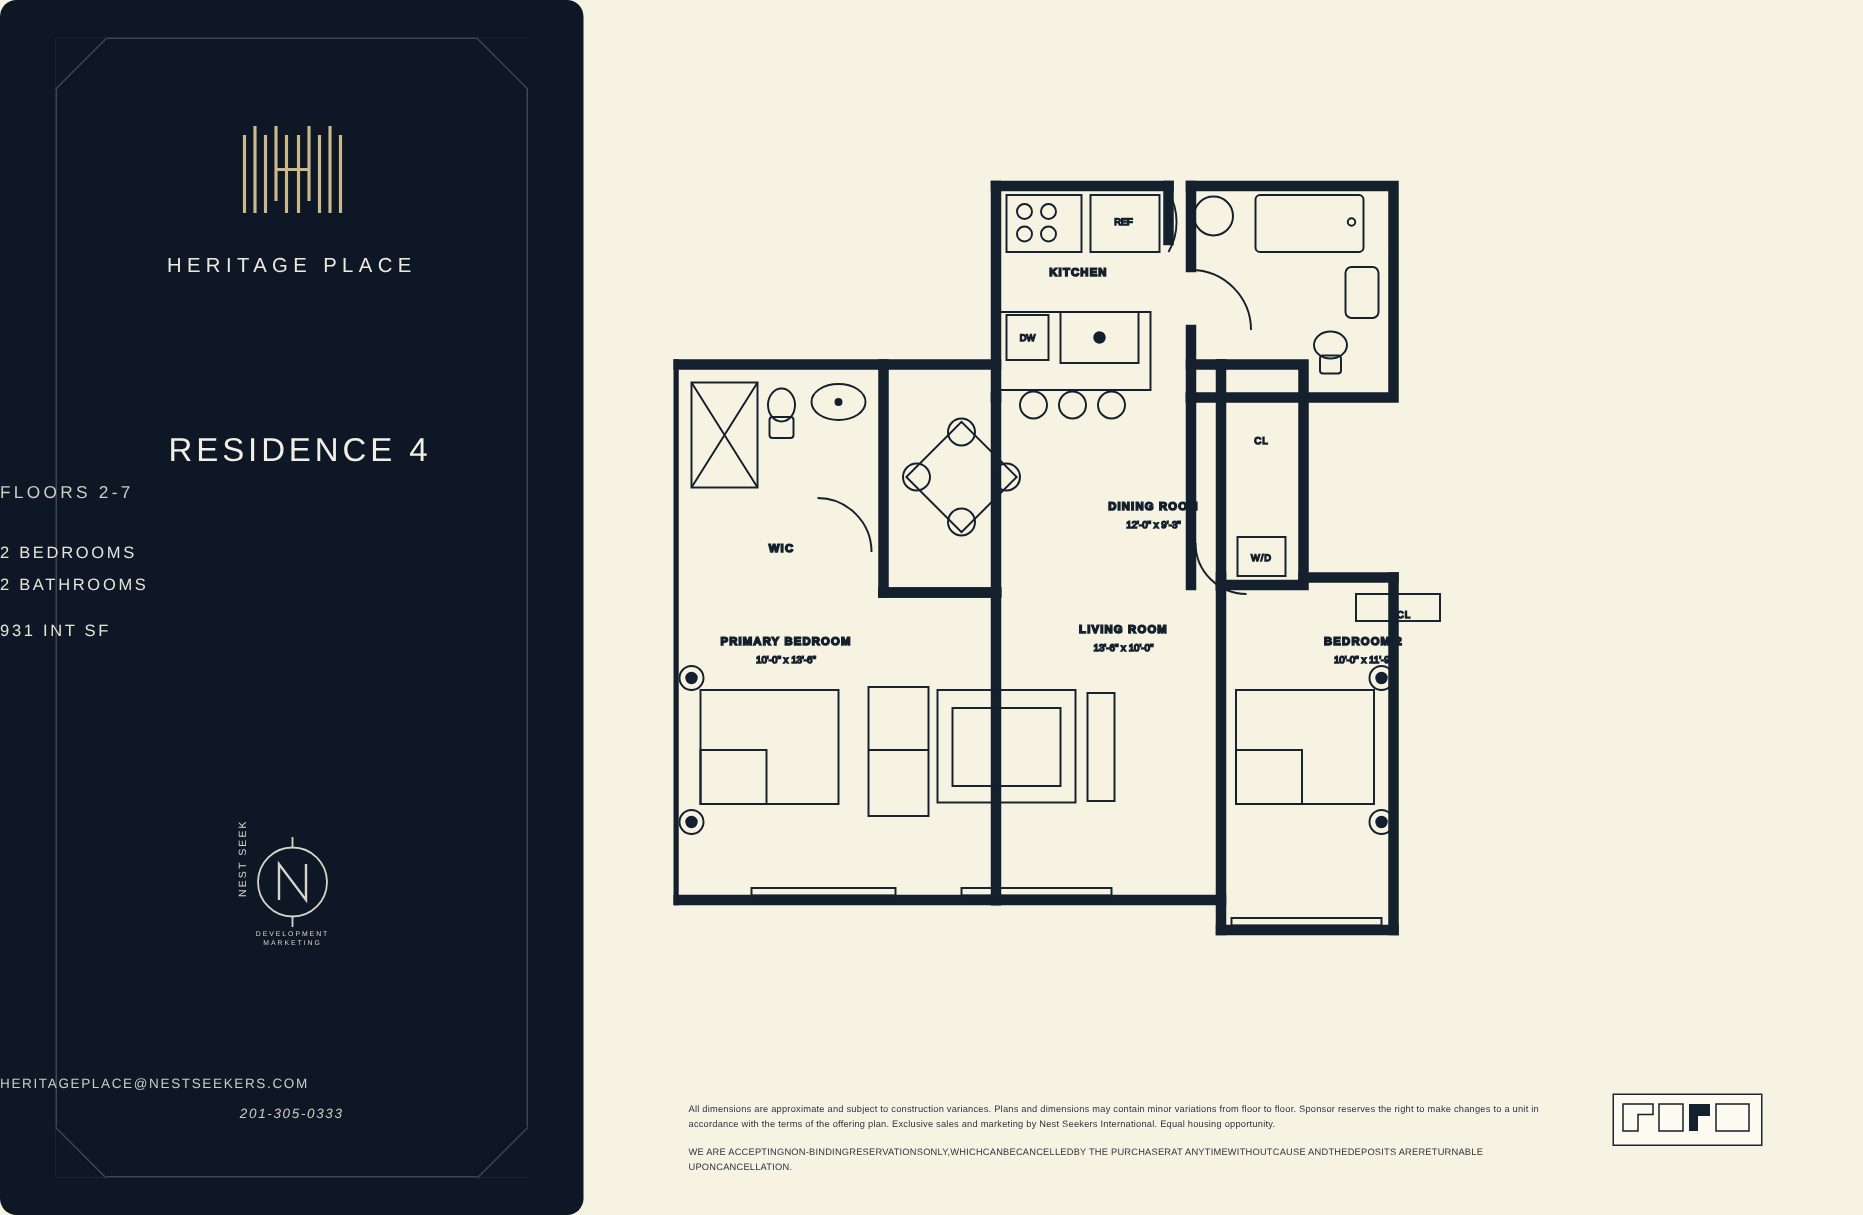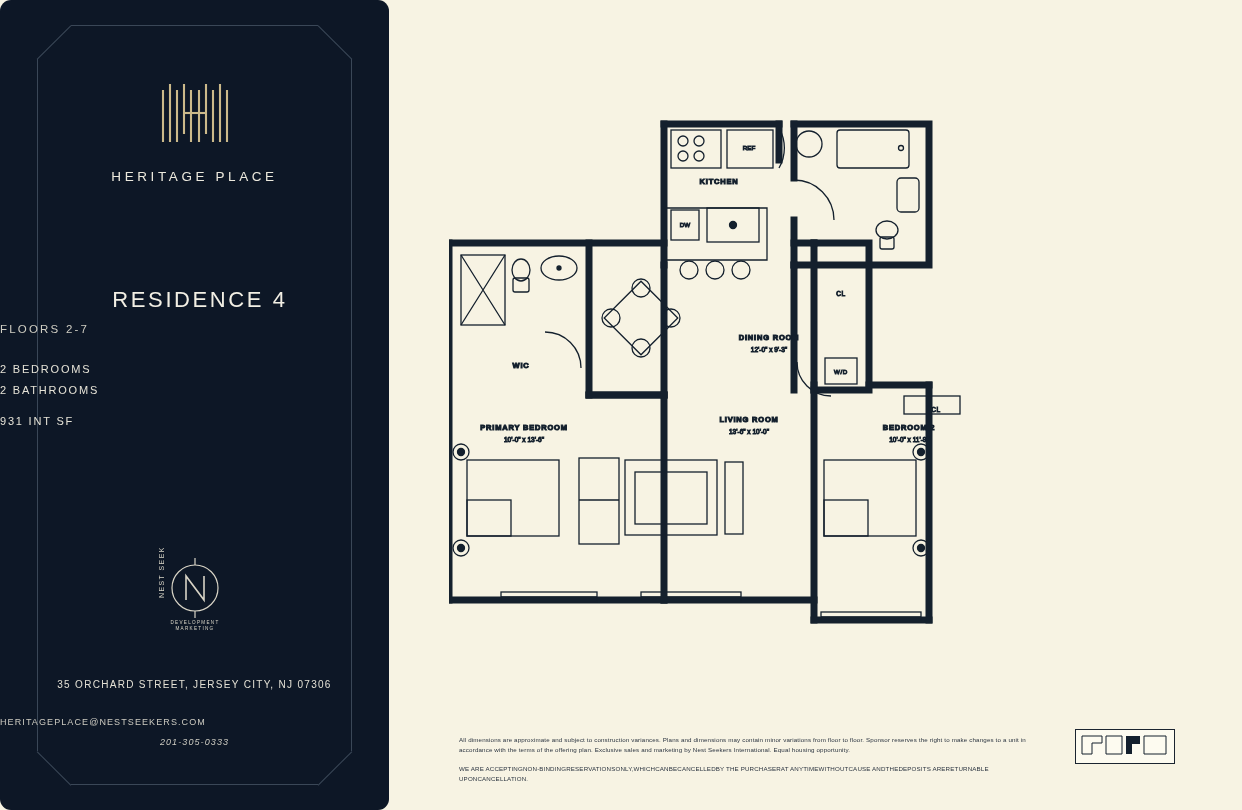--- a/index.html
+++ b/index.html
@@ -202,21 +202,20 @@
       <circle cx="54" cy="40" r="23" fill="none" stroke="#d8d4c6" stroke-width="1.2"></circle>
       <path d="M45 52 L45 28 L63 52 L63 28" fill="none" stroke="#d8d4c6" stroke-width="1.6"></path>
       <line x1="54" y1="10" x2="54" y2="17" stroke="#d8d4c6" stroke-width="1.2"></line>
       <line x1="54" y1="63" x2="54" y2="70" stroke="#d8d4c6" stroke-width="1.2"></line>
       <text x="23" y="50" transform="rotate(-90 23 50)" fill="#d8d4c6" font-size="7" letter-spacing="1.4" font-family="Liberation Sans, sans-serif">NEST SEEKERS</text>
       <text x="54" y="76" fill="#d8d4c6" font-size="4.6" letter-spacing="1.3" text-anchor="middle" font-family="Liberation Sans, sans-serif">DEVELOPMENT</text>
       <text x="54" y="82" fill="#d8d4c6" font-size="4.6" letter-spacing="1.3" text-anchor="middle" font-family="Liberation Sans, sans-serif">MARKETING</text>
     </svg>
   </div>
 
-  <div id="address-line">35 ORCHARD STREET, JERSEY CITY, NJ 07306</div>
   <div id="email-line">HERITAGEPLACE@NESTSEEKERS.COM</div>
   <div id="phone-line">201-305-0333</div>
 </div>
 
 <div id="plan-area">
 
   <svg id="floorplan-svg" width="720" height="570" viewBox="0 0 720 570">
     <g stroke="#14202d" fill="none">
 
       <g stroke-width="7" stroke-linecap="square">

